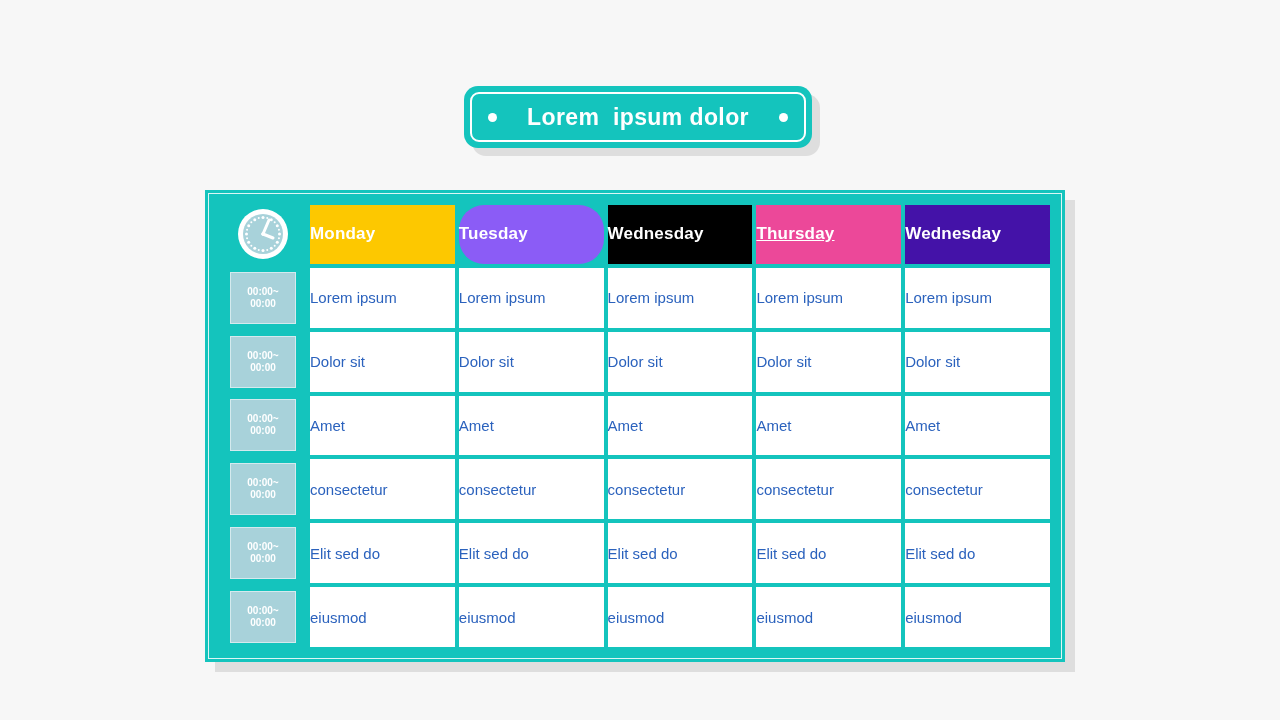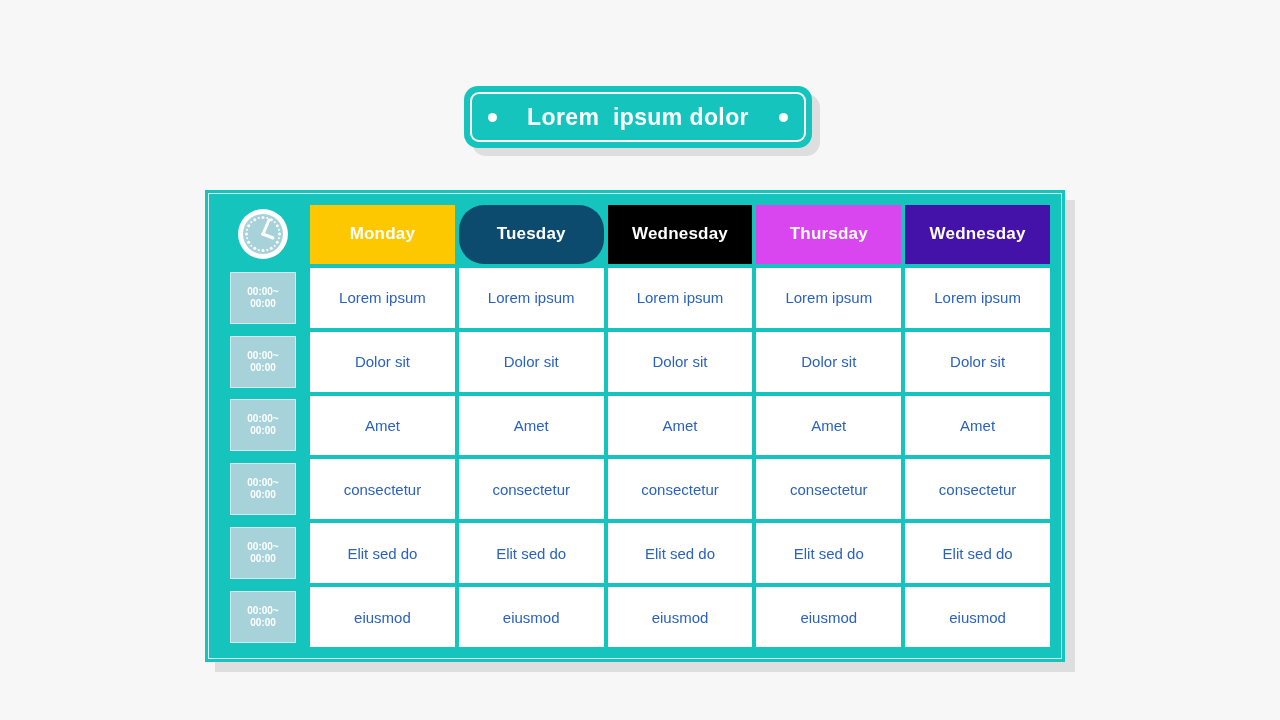--- a/index.html
+++ b/index.html
@@ -109,21 +109,20 @@
   table.schedule {
     width: 100%;
     height: 100%;
     border-collapse: separate;
     border-spacing: 4px;
     table-layout: fixed;
   }
   table.schedule td {
     padding: 0;
     vertical-align: middle;
-    text-align: center;
   }
 
   
   .clock-cell {
     width: 86px;
     background: transparent;
   }
   .clock-icon {
     display: block;
     margin: 0 auto;
@@ -213,23 +212,23 @@
                     <circle cx="11.06" cy="22.73" r="1.0" fill="#ffffff"></circle>
                     <circle cx="12.71" cy="18.75" r="1.5" fill="#ffffff"></circle>
                     <circle cx="15.33" cy="15.33" r="1.0" fill="#ffffff"></circle>
                     <circle cx="18.75" cy="12.71" r="1.5" fill="#ffffff"></circle>
                     <circle cx="22.73" cy="11.06" r="1.0" fill="#ffffff"></circle>
                     <line x1="27" y1="27" x2="37" y2="31" stroke="#ffffff" stroke-width="3" stroke-linecap="round"></line>
                     <line x1="27" y1="27" x2="33" y2="13" stroke="#ffffff" stroke-width="3" stroke-linecap="round"></line>
                     <circle cx="27" cy="27" r="1.8" fill="#ffffff"></circle>
                   </svg></span></td>
               <td class="day-cell" style="background: rgb(253, 200, 0);">Monday</td>
-              <td class="day-cell" style="background: #0c4a6e; border-radius: 25px;">Tuesday</td>
+              <td class="day-cell" style="background: #8b5cf6; border-radius: 25px;">Tuesday</td>
               <td class="day-cell" style="background: #000000;">Wednesday</td>
-              <td class="day-cell" style="background: #d946ef;">Thursday</td>
+              <td class="day-cell" style="background: #ec4899; text-decoration: underline;">Thursday</td>
               <td class="day-cell" style="background: rgb(68, 18, 168);">Wednesday</td>
             </tr>
             <tr>
               <td class="time-cell">
                 <div class="time-box">
                   <span>00:00~</span>
                   <span>00:00</span>
                 </div>
               </td>
               <td class="body-cell w-bold">Lorem ipsum</td>

